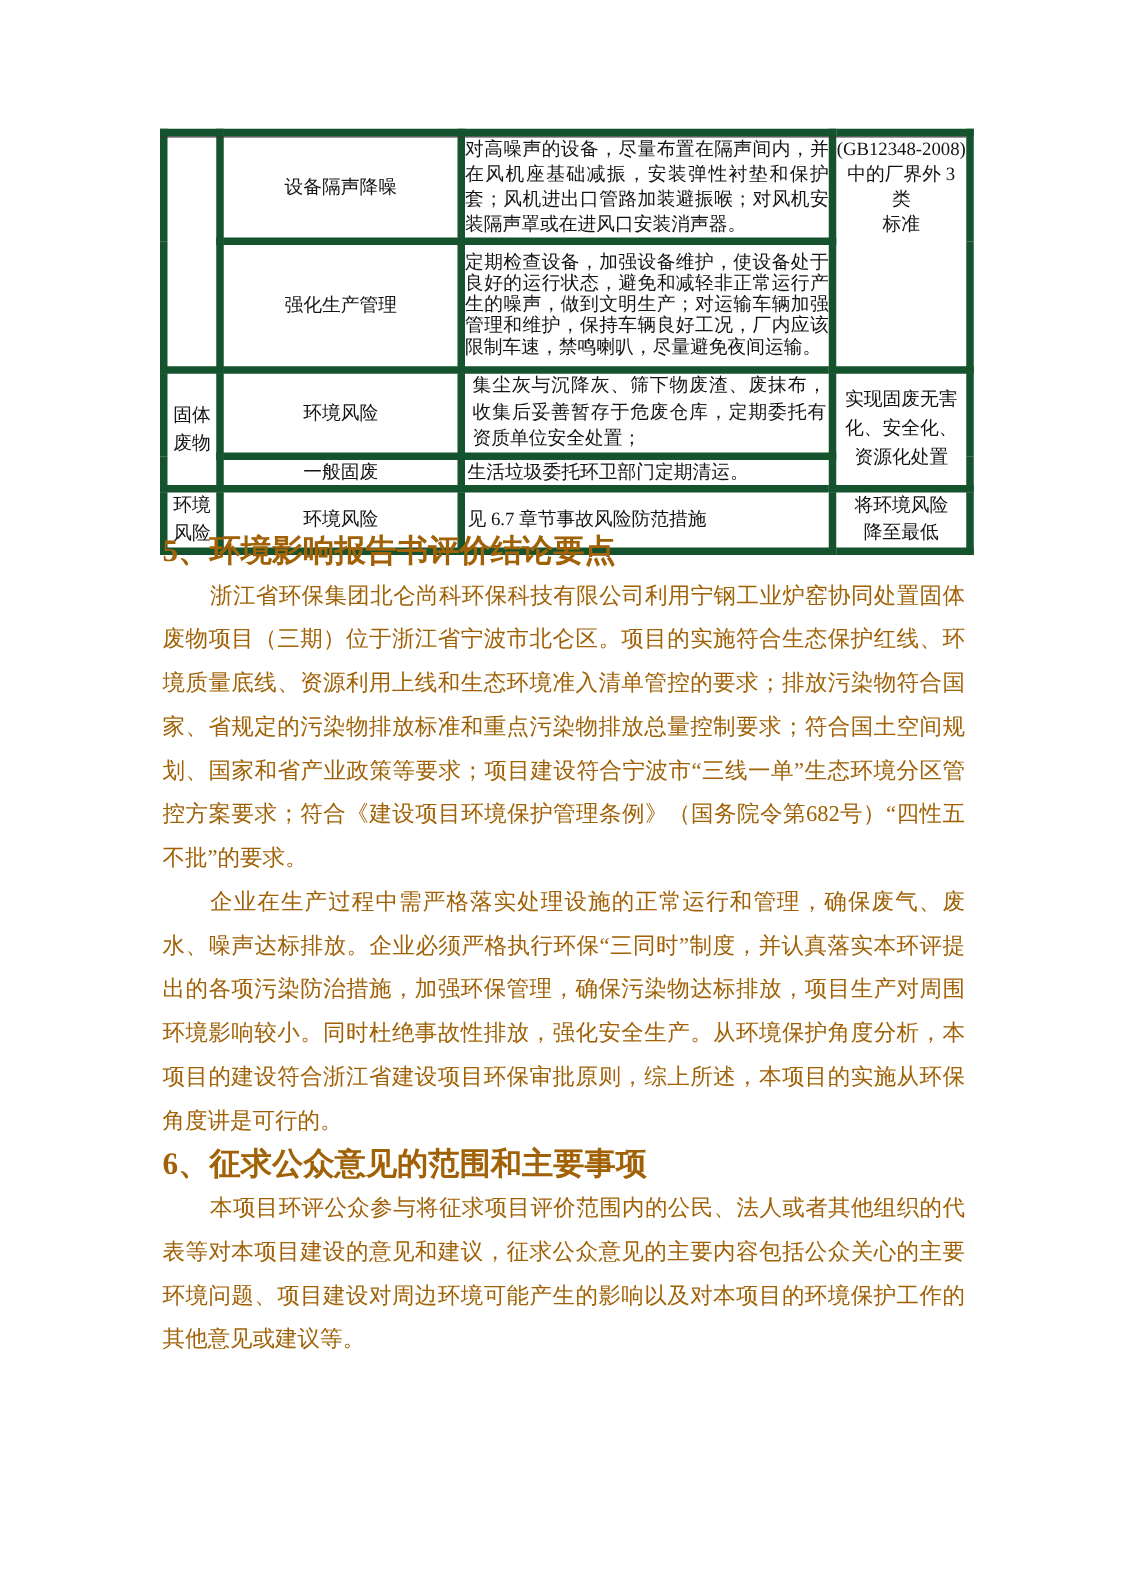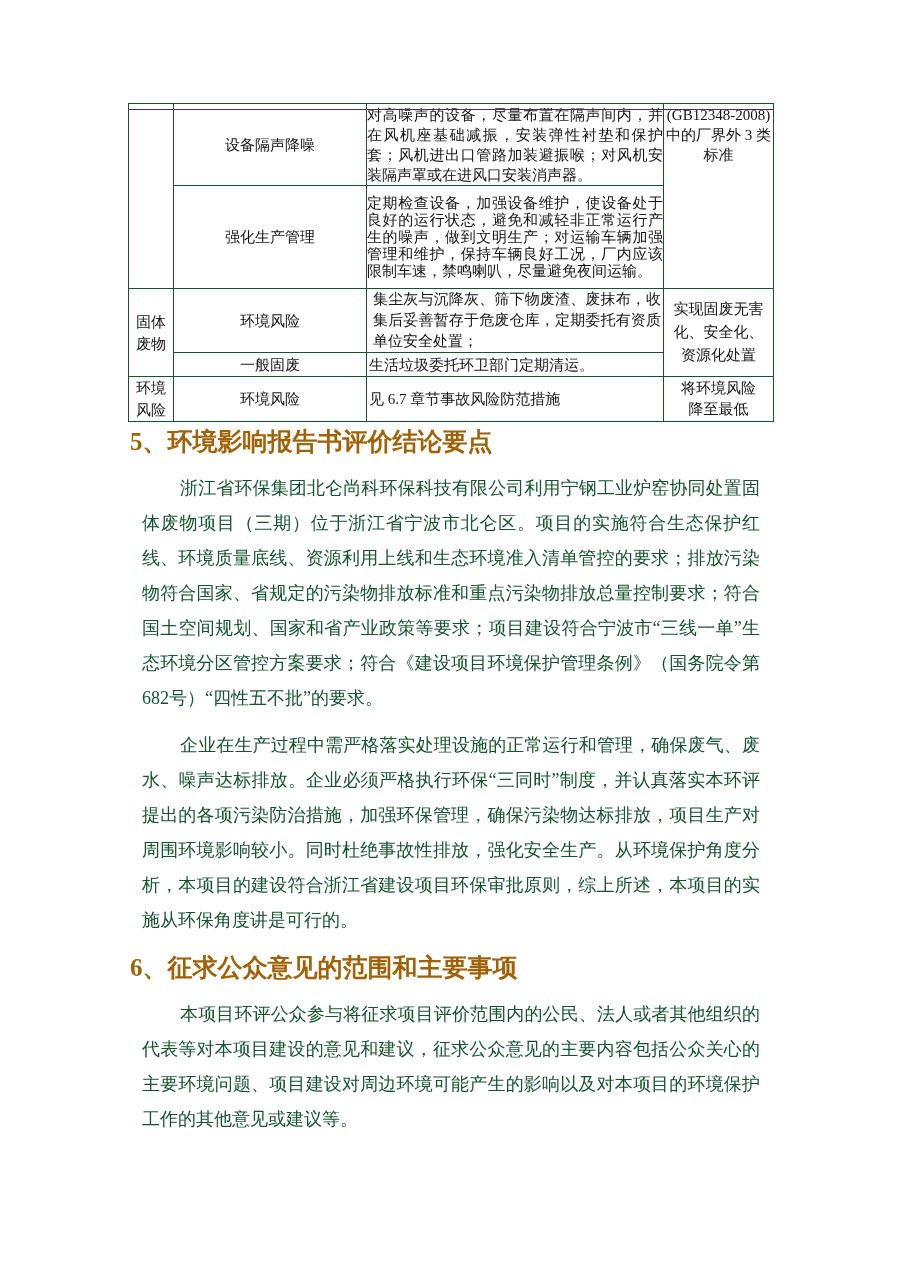--- a/index.html
+++ b/index.html
@@ -11,21 +11,21 @@
   .page{position:absolute;inset:0;background:#ffffff;}
 
   
   .tbl-wrap{position:absolute;left:128px;top:103px;width:645px;}
   .tbl-split-line{position:absolute;left:0;right:0;top:6px;height:1px;background:#3a3a3a;}
   table.mit{
     border-collapse:collapse;table-layout:fixed;width:645px;
     font-size:15px;color:#141414;
   }
   table.mit td{
-    border:1px solid #14532d;padding:0;overflow:hidden;
+    border:6px solid #14532d;padding:0;overflow:hidden;
     vertical-align:middle;
   }
   .colcat{width:45px;}  .colmea{width:193px;}  .coldet{width:297px;}  .colstd{width:110px;}
   td.cat{text-align:center;line-height:22px;}
   td.mea{text-align:center;line-height:20px;font-family:Liberation Serif, serif;}
   td.det{text-align:justify;vertical-align:top;padding:0 1px;}
   td.det.lh20{line-height:20px;padding-top:1px;}
   td.det.lh17{line-height:17px;}
   td.det.lh21{line-height:21px;padding-left:6px;padding-right:2px;}
   td.det.single{vertical-align:middle;line-height:20px;padding-left:2px;text-align:left;}
@@ -37,21 +37,21 @@
   
   .bodytext{
     position:absolute;left:130px;top:424px;width:642px;
     font-size:18px;line-height:35px;
   }
   .bodytext h3{
     margin:0;font-size:25px;font-weight:bold;line-height:35px;
     color:#a16207;
   }
   .bodytext p{
-    margin:12px;text-align:justify;text-indent:38px;color:#14532d;
+    margin:0;text-align:justify;text-indent:38px;color:#a16207;
   }
 </style>
 </head>
 <body>
 
 <div class="page">
 
   <div class="tbl-wrap">
     <table class="mit">
       <colgroup>

